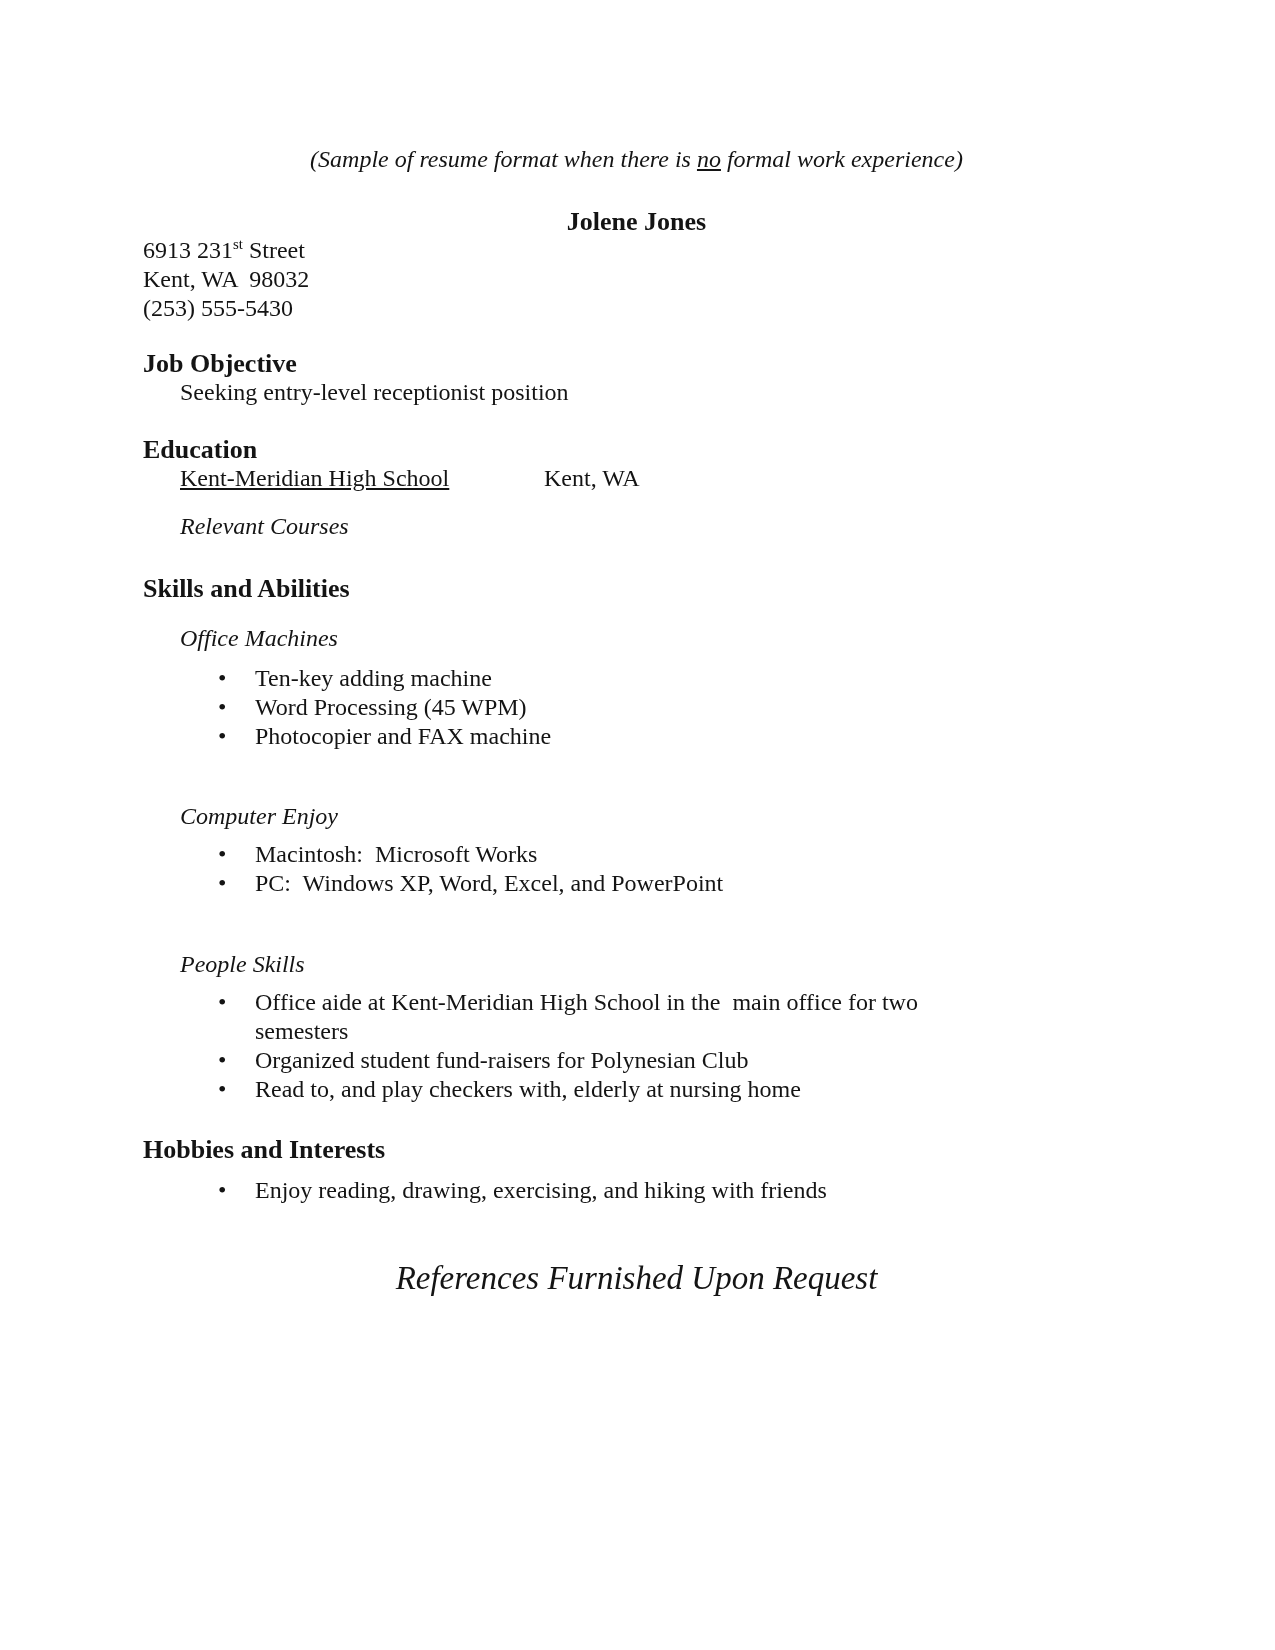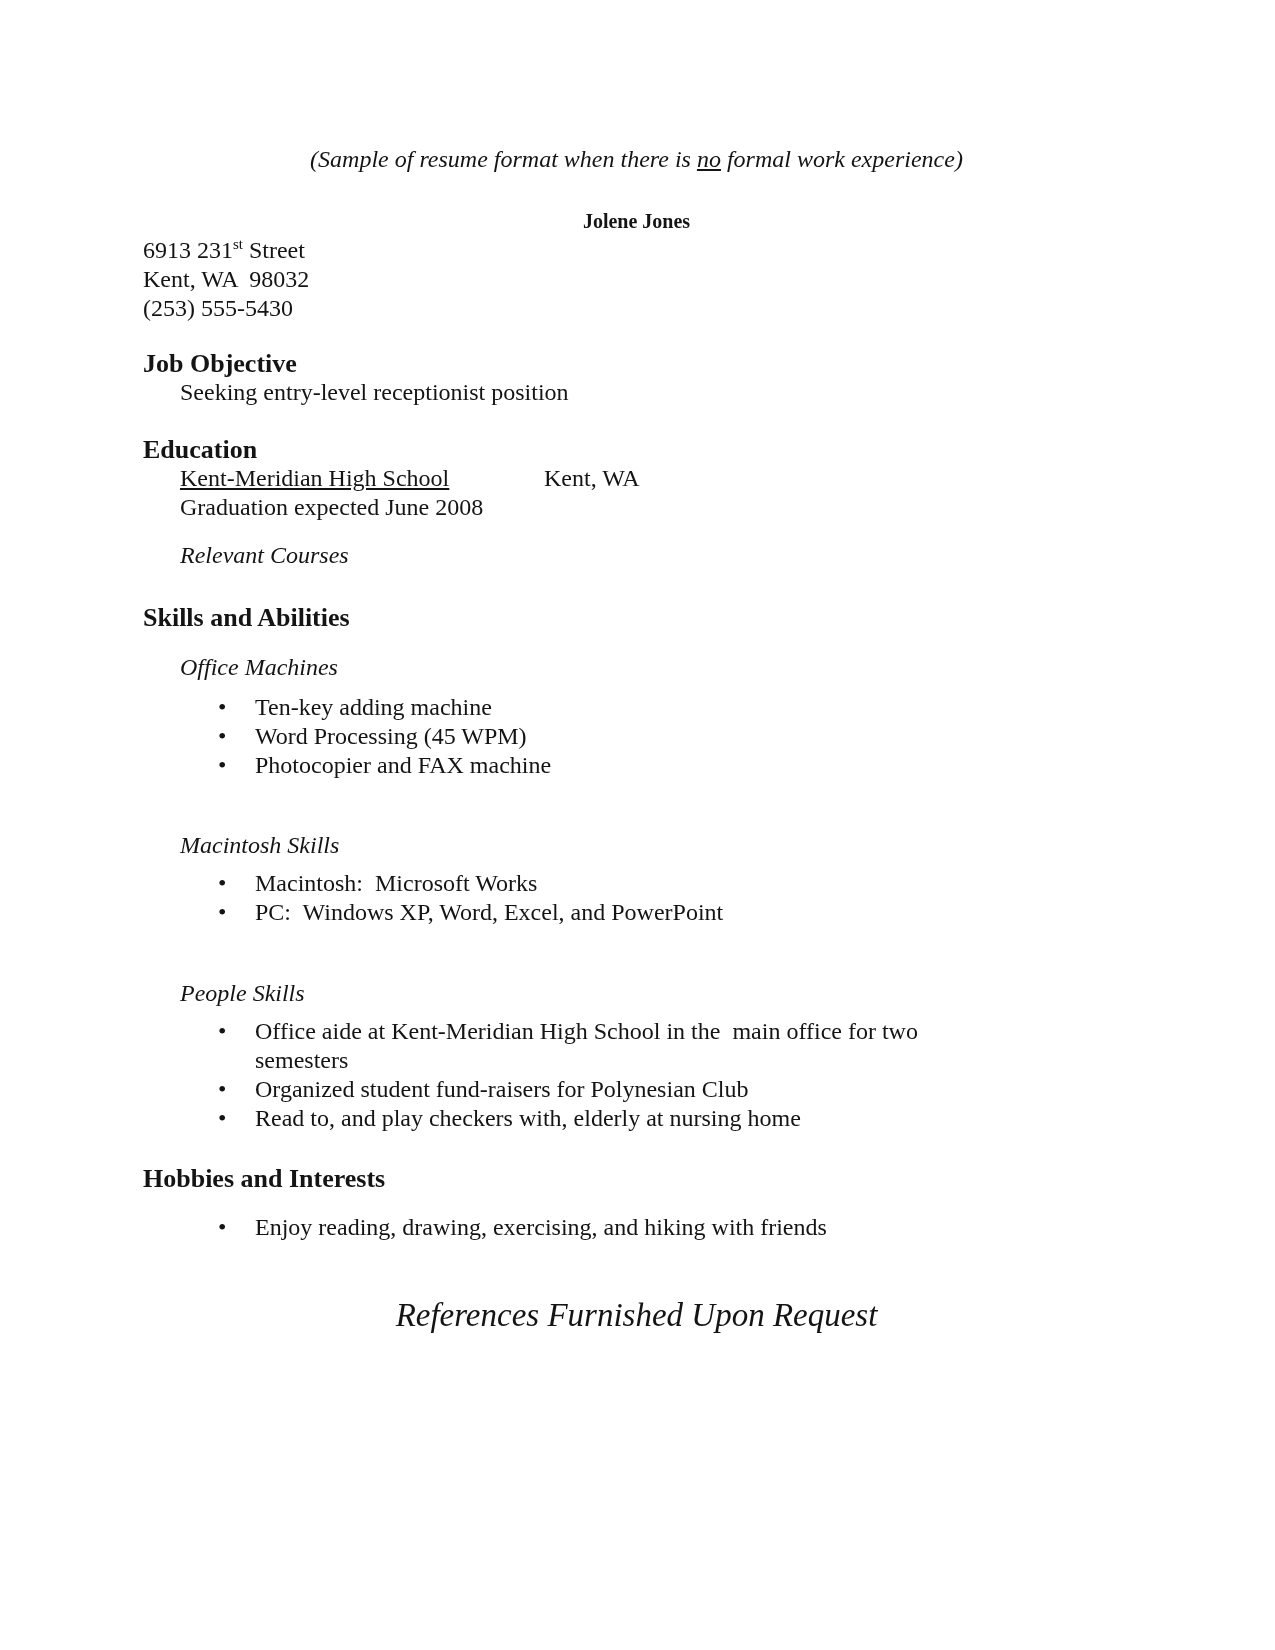--- a/index.html
+++ b/index.html
@@ -22,21 +22,21 @@
   }
   .page * { margin: 0; padding: 0; box-sizing: border-box; }
   .pre    { white-space: pre-wrap; }
 
   .note { font-style: italic; text-align: center; }
   .note .uword { text-decoration: underline; }
 
   .name {
     margin-top: 33px;
     font-weight: bold;
-    font-size: 20px;
+    font-size: 26px;
     text-align: center;
   }
   .addr { }
   sup { font-size: 0.62em; line-height: 0; vertical-align: super; }
 
   .heading {
     font-weight: bold;
     font-size: 26px;
     line-height: 29px;
   }
@@ -63,21 +63,21 @@
   ul.bullets li::before {
     content: "\2022";
     position: absolute;
     left: 75px;
     top: 0;
   }
   ul.courses { margin-top: 3px; }
   ul.om      { margin-top: 11px; }
   ul.cs      { margin-top: 9px; }
   ul.ps      { margin-top: 9px; }
-  ul.hob     { margin-top: 20px; }
+  ul.hob     { margin-top: 12px; }
   li.wrap-two { max-width: 810px; }
 
   .references {
     margin-top: 59px;
     font-style: italic;
     text-align: center;
     font-size: 33px;
   }
 </style>
 </head>
@@ -93,34 +93,33 @@
 
   <div class="addr pre">Kent, WA  98032</div>
 
   <div class="addr pre">(253) 555-5430</div>
 
   <div class="heading h-job">Job Objective</div>
   <div class="indent1 pre">Seeking entry-level receptionist position</div>
 
   <div class="heading h-edu">Education</div>
   <div class="indent1"><span class="school-name pre">Kent-Meridian High School</span><span class="pre">Kent, WA</span></div>
-  <div class="indent1 pre">Graduation expected June 2008</div>
 
   <div class="lbl lbl-rc pre">Relevant Courses</div>
 
   <div class="heading h-skills">Skills and Abilities</div>
 
   <div class="lbl lbl-om pre">Office Machines</div>
   <ul class="bullets om">
     <li><span class="pre">Ten-key adding machine</span></li>
     <li><span class="pre">Word Processing (45 WPM)</span></li>
     <li><span class="pre">Photocopier and FAX machine</span></li>
   </ul>
 
-  <div class="lbl lbl-cs pre">Macintosh Skills</div>
+  <div class="lbl lbl-cs pre">Computer Enjoy</div>
   <ul class="bullets cs">
     <li><span class="pre">Macintosh:  Microsoft Works</span></li>
     <li><span class="pre">PC:  Windows XP, Word, Excel, and PowerPoint</span></li>
   </ul>
 
   <div class="lbl lbl-ps pre">People Skills</div>
   <ul class="bullets ps">
     <li class="wrap-two"><span class="pre">Office aide at Kent-Meridian High School in the  main office for two semesters</span></li>
     <li><span class="pre">Organized student fund-raisers for Polynesian Club</span></li>
     <li><span class="pre">Read to, and play checkers with, elderly at nursing home</span></li>

